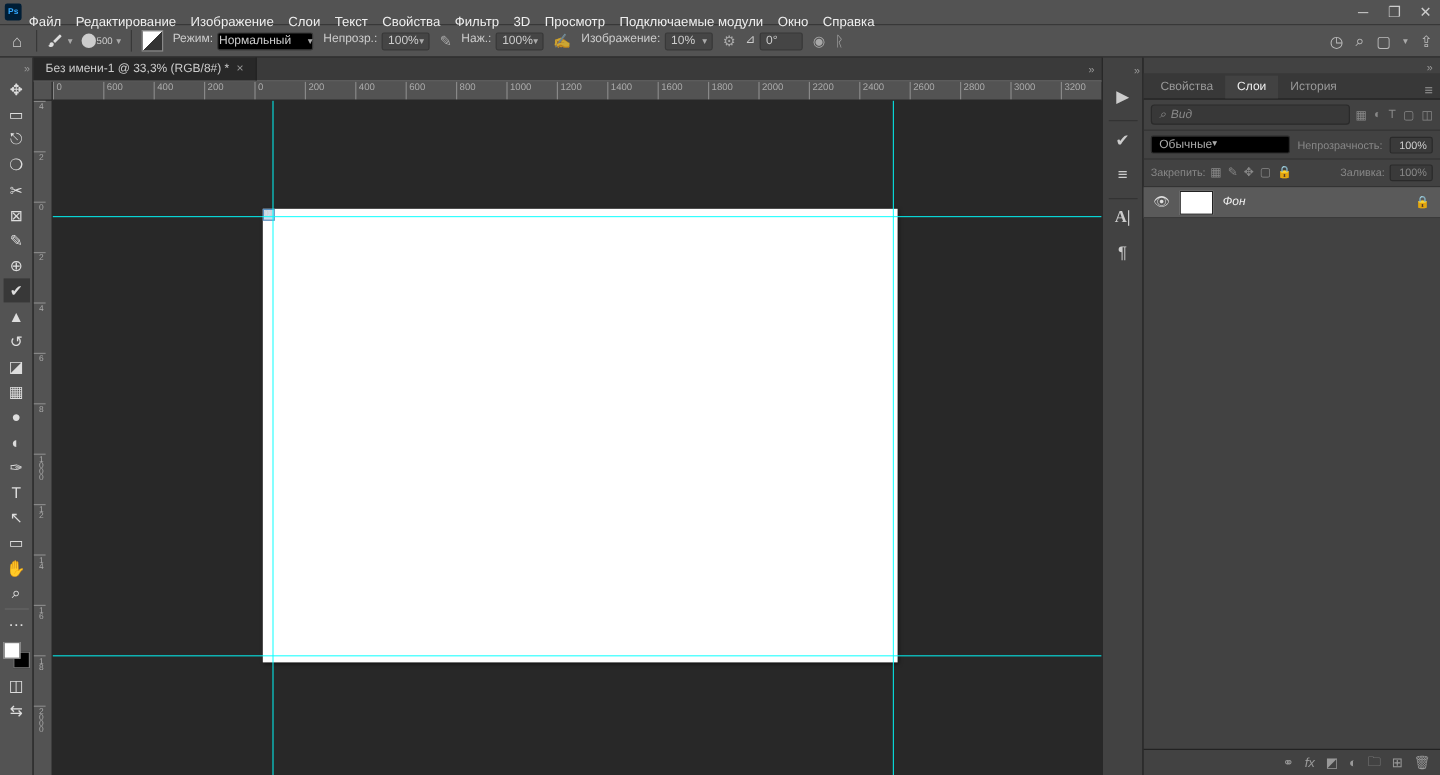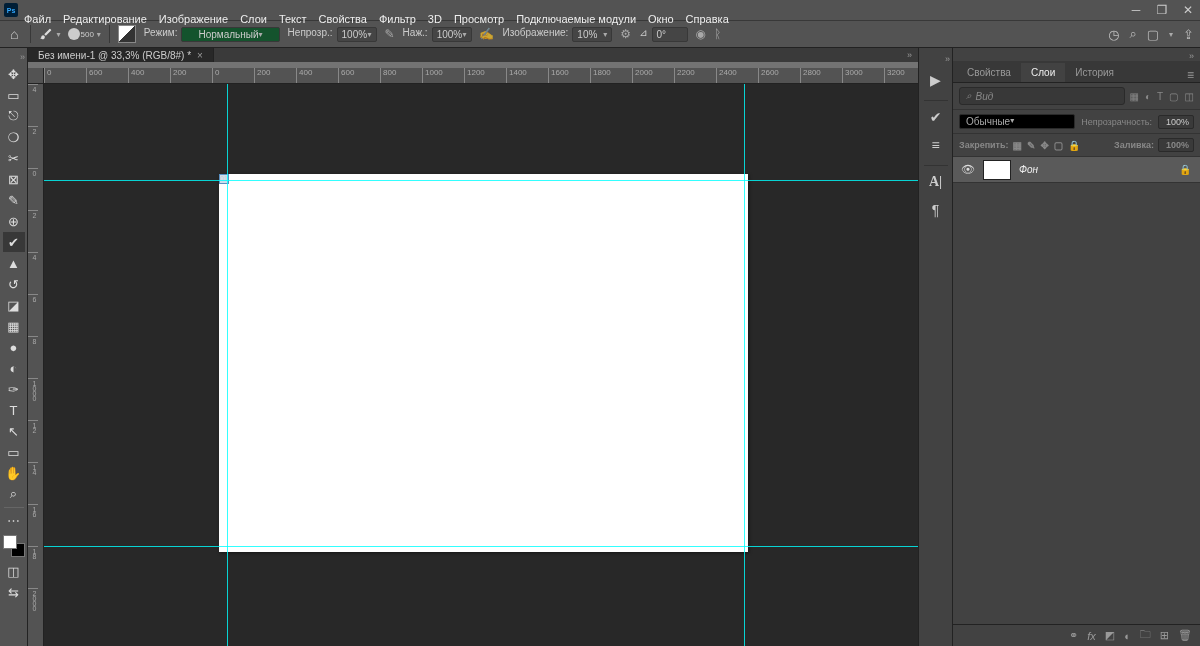--- a/index.html
+++ b/index.html
@@ -9,35 +9,35 @@
 .menu-items { display: flex; gap: 12px; font-size: 11px; margin-top: 18px; }
 .menu-items span { color: #eee; cursor: default; }
 .win-controls { margin-left: auto; display: flex; gap: 10px; font-size: 12px; color: #ccc; }
 .win-controls span { width: 16px; text-align: center; }
 .optionsbar { height: 28px; background: #535353; border-top: 1px solid #383838; border-bottom: 1px solid #222; display: flex; align-items: center; padding: 0 6px; gap: 8px; font-size: 10px; color: #ccc; }
 .home-icon { font-size: 14px; padding: 0 4px; }
 .tool-preset { display: flex; align-items: center; gap: 3px; }
 .brush-dot { width: 12px; height: 12px; background: #ccc; border-radius: 50%; }
 .swap-icon { width: 18px; height: 18px; background: linear-gradient(135deg, #fff 50%, #333 50%); border: 1px solid #888; }
 .field-group { display: flex; gap: 4px; }
-.select { background: #14532d; border: 1px solid #383838; padding: 1px 16px; border-radius: 2px; min-width: 80px; display: flex; justify-content: space-between; align-items: center; font-size: 10px; }
+.select { background: #000000; border: 1px solid #383838; padding: 1px 0; border-radius: 2px; min-width: 80px; display: flex; justify-content: space-between; align-items: center; font-size: 10px; }
 .num-input { background: #454545; border: 1px solid #383838; padding: 1px 4px; width: 40px; text-align: right; border-radius: 2px; font-size: 10px; display: flex; align-items: center; justify-content: space-between; }
 .opt-icon { opacity: .7; font-size: 12px; }
 .right-icons { margin-left: auto; display: flex; gap: 10px; font-size: 13px; color: #bbb; align-items: center; }
 .main { display: flex; height: 598px; }
 .toolbox { width: 28px; background: #535353; border-right: 1px solid #222; display: flex; flex-direction: column; align-items: center; padding-top: 4px; gap: 0; }
 .toolbox .expand { font-size: 9px; color: #999; align-self: flex-end; padding: 0 2px 2px; }
 .tool-btn { width: 22px; height: 20px; display: flex; align-items: center; justify-content: center; font-size: 13px; color: #ddd; margin-bottom: 1px; }
 .tool-btn.active { background: #383838; }
 .tool-sep { width: 20px; height: 1px; background: #666; margin: 2px 0; }
 .swatches { margin-top: 4px; position: relative; width: 22px; height: 22px; }
 .swatch-fg { position: absolute; width: 14px; height: 14px; background: #fff; border: 1px solid #777; top: 0; left: 0; z-index: 2; }
 .swatch-bg { position: absolute; width: 14px; height: 14px; background: #000; border: 1px solid #777; bottom: 0; right: 0; }
 .doc-area { flex: 1; display: flex; flex-direction: column; background: #282828; position: relative; }
-.tabbar { height: 20px; background: #3a3a3a; display: flex; align-items: center; border-bottom: 6px solid #737373; }
+.tabbar { height: 20px; background: #3a3a3a; display: flex; align-items: center; border-bottom: 1px solid #737373; }
 .doc-tab { background: #282828; padding: 3px 10px; font-size: 10px; color: #ccc; display: flex; align-items: center; gap: 6px; border-right: 1px solid #222; height: 100%; }
 .close-x { font-size: 10px; color: #999; }
 .tab-expand { margin-left: auto; font-size: 9px; color: #999; padding: 0 6px; }
 .canvas-wrap { flex: 1; position: relative; overflow: hidden; }
 .ruler-h { position: absolute; top: 0; left: 16px; right: 0; height: 16px; background: #535353; border-bottom: 1px solid #222; display: flex; font-size: 8px; color: #aaa; overflow: hidden; }
 .ruler-h .tick { position: relative; width: 42px; flex-shrink: 0; border-left: 1px solid #888; padding-left: 2px; }
 .ruler-v { position: absolute; top: 16px; left: 0; bottom: 0; width: 16px; background: #535353; border-right: 1px solid #222; font-size: 8px; color: #aaa; }
 .ruler-v .tick { position: relative; height: 42px; border-top: 1px solid #888; padding-top: 1px; writing-mode: vertical-rl; text-orientation: upright; font-size: 7px; letter-spacing: -2px; line-height: 8px; padding-left: 2px; }
 .ruler-corner { position: absolute; top: 0; left: 0; width: 16px; height: 16px; background: #535353; border-right: 1px solid #222; border-bottom: 1px solid #222; }
 .canvas-bg { position: absolute; top: 16px; left: 16px; right: 0; bottom: 0; background: #282828; }
@@ -56,21 +56,21 @@
 .panel-tab { padding: 4px 10px; font-size: 10px; color: #999; }
 .panel-tab.active { background: #424242; color: #eee; }
 .panel-menu { margin-left: auto; padding: 0 6px; font-size: 12px; color: #999; }
 .search-row { display: flex; align-items: center; padding: 4px 6px; gap: 4px; border-bottom: 1px solid #333; }
 .search-input { flex: 1; background: #383838; border: 1px solid #2a2a2a; border-radius: 3px; padding: 2px 6px; font-size: 10px; color: #888; display: flex; align-items: center; gap: 4px; font-style: italic; }
 .filter-icons { display: flex; gap: 6px; font-size: 10px; color: #888; }
 .blend-row { display: flex; align-items: center; padding: 4px 6px; gap: 6px; border-bottom: 1px solid #333; }
 .blend-select { flex: 1; background: #000000; border: 1px solid #2a2a2a; padding: 1px 6px; font-size: 10px; color: #aaa; display: flex; justify-content: flex-start; border-radius: 2px; }
 .opacity-lbl { font-size: 9px; color: #888; }
 .opacity-val { background: #3a3a3a; border: 1px solid #2a2a2a; padding: 1px 4px; font-size: 9px; width: 36px; text-align: right; border-radius: 2px; }
-.lock-row { display: flex; align-items: center; padding: 4px 6px; gap: 4px; font-size: 9px; color: #888; border-bottom: 1px solid #333; font-weight: bold; }
+.lock-row { display: flex; align-items: center; padding: 4px 6px; gap: 4px; font-size: 9px; color: #888; border-bottom: 1px solid #333; }
 .lock-icons { display: flex; gap: 5px; font-size: 10px; }
 .layers-list { flex: 1; }
 .layer-row { display: flex; align-items: center; height: 26px; background: #5a5a5a; border-bottom: 1px solid #333; padding: 0 8px; gap: 8px; }
 .eye { font-size: 11px; color: #ddd; }
 .layer-thumb { width: 28px; height: 20px; background: #fff; border: 1px solid #222; }
 .layer-name { font-size: 10px; font-style: italic; color: #eee; flex: 1; }
 .lock-icon { font-size: 10px; color: #ccc; }
 .layer-footer { height: 22px; border-top: 1px solid #222; display: flex; align-items: center; justify-content: flex-end; gap: 9px; padding: 0 8px; font-size: 11px; color: #999; }
 svg { width: 14px; height: 14px; }
 .chev { font-size: 8px; color: #aaa; }

